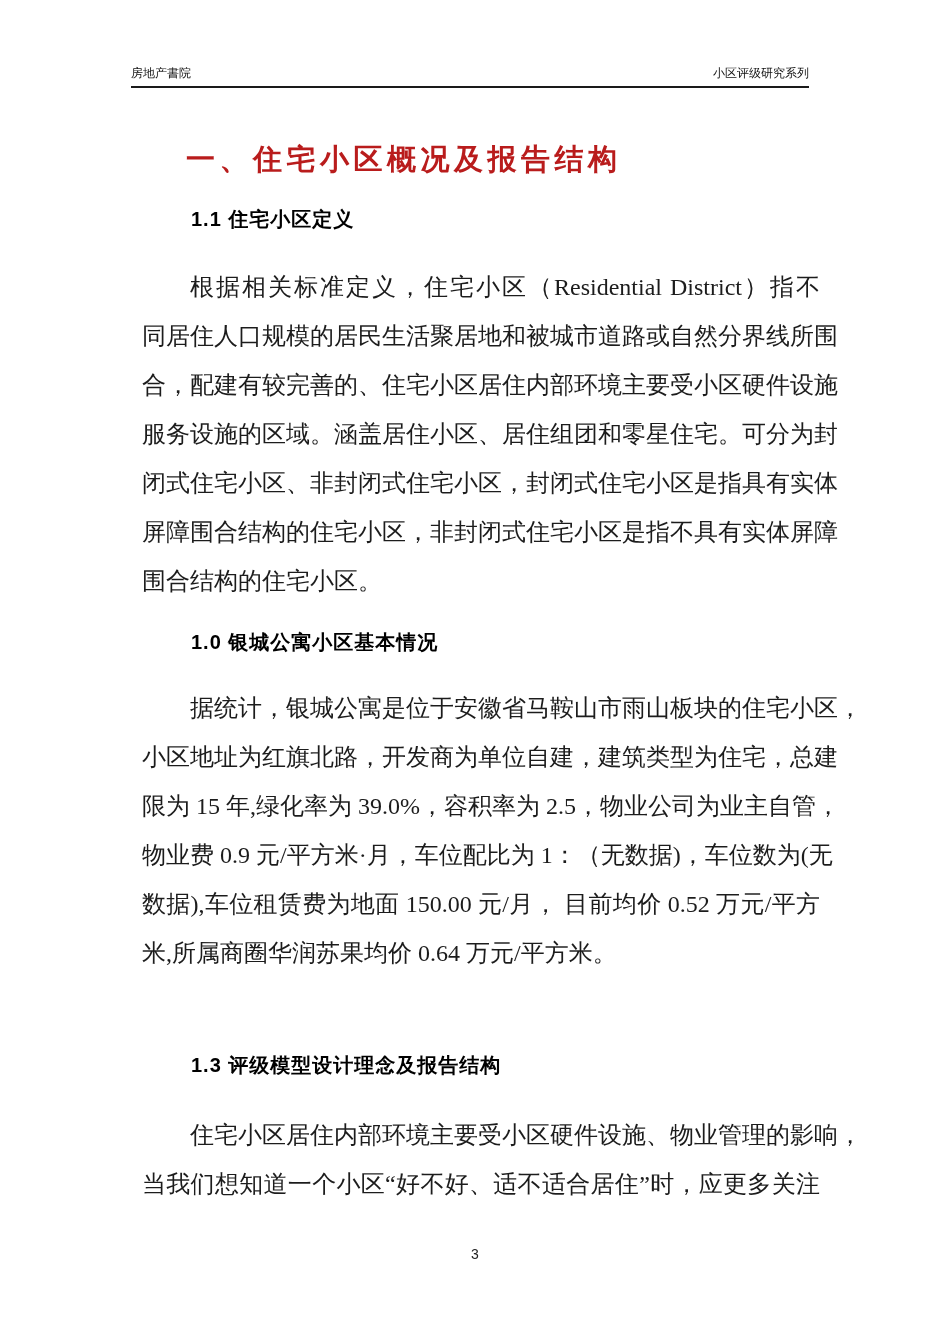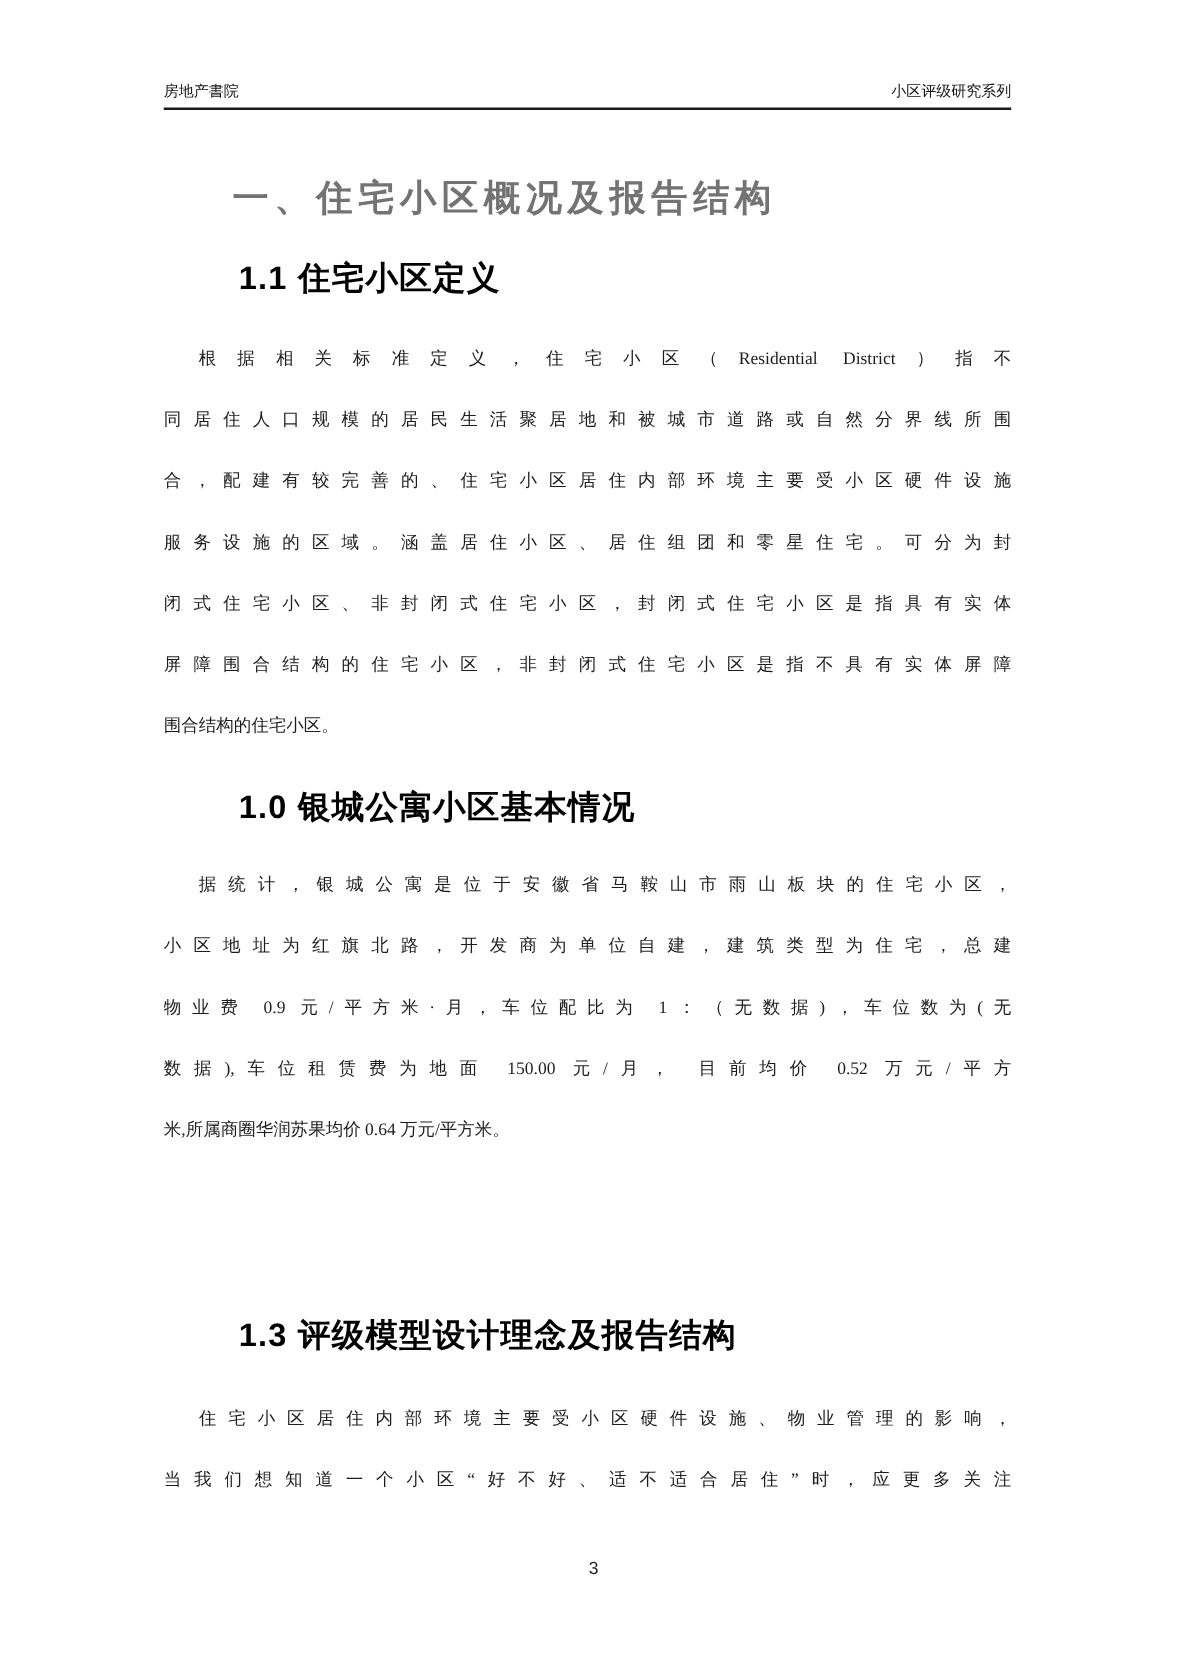--- a/index.html
+++ b/index.html
@@ -35,41 +35,41 @@
 
   
   .h-chapter {
     left: 186px;
     top: 145px;
     font-family: "Liberation Sans", sans-serif;
     font-size: 29px;
     font-weight: bold;
     letter-spacing: 4.5px;
     line-height: 1;
-    color: #737373;
+    color: #b91c1c;
     white-space: nowrap;
   }
   .h-section {
     font-family: "Liberation Sans", sans-serif;
-    font-size: 26px;
+    font-size: 20px;
     font-weight: bold;
     letter-spacing: 1px;
     line-height: 1;
     color: #000000;
     white-space: nowrap;
   }
   .h-sec-11 { left: 191px; top: 209px; }
   .h-sec-12 { left: 191px; top: 632px; }
   .h-sec-13 { left: 191px; top: 1055px; }
 
   
   .para {
-    left: 131px;
+    left: 142px;
     width: 678px;
-    font-size: 14px;
+    font-size: 24px;
     line-height: 49px;
     color: #1c1c1c;
   }
   .para-1 { top: 263px; }
   .para-2 { top: 684px; }
   .para-3 { top: 1111px; }
 
   .line {
     text-align: justify;
     text-align-last: justify;
@@ -110,20 +110,21 @@
     <div class="line">服务设施的区域。涵盖居住小区、居住组团和零星住宅。可分为封</div>
     <div class="line">闭式住宅小区、非封闭式住宅小区，封闭式住宅小区是指具有实体</div>
     <div class="line">屏障围合结构的住宅小区，非封闭式住宅小区是指不具有实体屏障</div>
     <div class="line short">围合结构的住宅小区。</div>
   </div>
 
 <div class="abs h-section h-sec-12">1.0 银城公寓小区基本情况</div>
 <div class="abs para para-2">
     <div class="line indent">据统计，银城公寓是位于安徽省马鞍山市雨山板块的住宅小区，</div>
     <div class="line">小区地址为红旗北路，开发商为单位自建，建筑类型为住宅，总建</div>
+    <div class="line">限为 15 年,绿化率为 39.0%，容积率为 2.5，物业公司为业主自管，</div>
     <div class="line">物业费 0.9 元/平方米·月，车位配比为 1：（无数据)，车位数为(无</div>
     <div class="line">数据),车位租赁费为地面 150.00 元/月， 目前均价 0.52 万元/平方</div>
     <div class="line short">米,所属商圈华润苏果均价 0.64 万元/平方米。</div>
   </div>
 
 <div class="abs h-section h-sec-13">1.3 评级模型设计理念及报告结构</div>
 <div class="abs para para-3">
     <div class="line indent">住宅小区居住内部环境主要受小区硬件设施、物业管理的影响，</div>
     <div class="line">当我们想知道一个小区“好不好、适不适合居住”时，应更多关注</div>
   </div>

